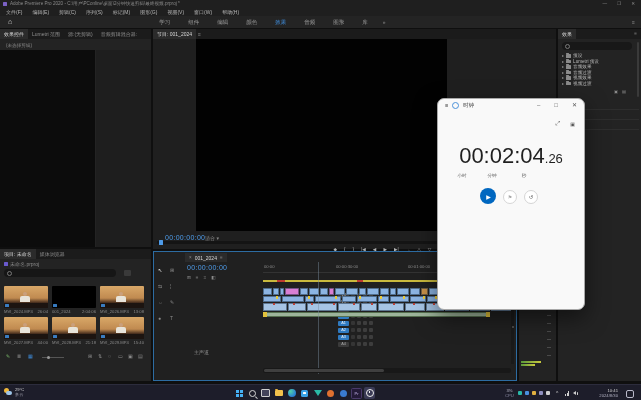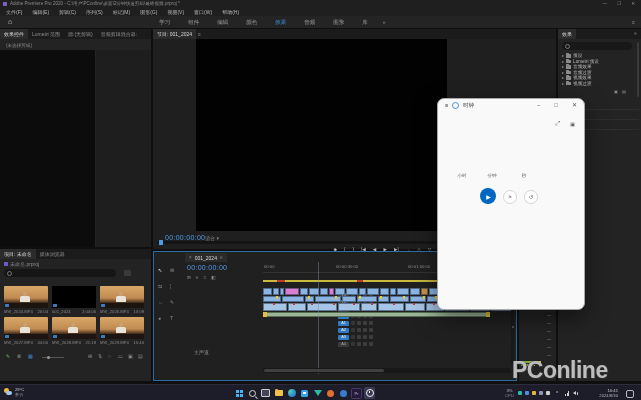--- a/index.html
+++ b/index.html
@@ -495,35 +495,37 @@
     <div class="abs" id="fx-footer" style="left:56px;top:60px;display:flex;gap:4px;">
         <div class="t4 dim">▣</div>
         <div class="t4 dim">▤</div>
       </div>
     <div class="abs" style="left:2px;top:80px;width:79px;height:1px;background:#2e2e2e;"></div>
     <div class="abs" style="left:2px;top:90px;width:79px;height:1px;background:#2e2e2e;"></div>
     <div class="abs" style="left:2px;top:100px;width:79px;height:1px;background:#2e2e2e;"></div>
     <div class="abs" style="left:79px;top:13px;width:2px;height:55px;background:#3a3a3a;border-radius:1px;"></div>
   </div>
 
-  <div class="abs" style="left:512px;top:357px;z-index:40;font-weight:bold;font-size:23px;color:#bdbdbd;letter-spacing:-0.5px;text-shadow:1px 1px 0 #333,-0.5px -0.5px 0 #333;">PConline</div>
 
   <div class="abs" style="left:437px;top:98px;width:146px;height:210px;background:#f9f9f9;border:0.5px solid #a8a8a8;border-radius:7px;box-shadow:0 8px 22px rgba(0,0,0,0.5);z-index:50;overflow:hidden;">
     <div style="position:absolute;left:0;top:0;width:100%;height:13px;display:flex;align-items:center;">
       <span class="t55" style="color:#444;padding:0 4px 0 7px;">≡</span>
       <div style="width:5px;height:5px;border:1px solid #4a90d8;border-radius:50%;margin-right:4px;"></div>
       <span class="t55" style="color:#333;">时钟</span>
       <div style="margin-left:auto;display:flex;">
         <span class="t6" style="color:#555;padding:0 7px;">–</span>
         <span class="t6" style="color:#555;padding:0 7px;">□</span>
         <span class="t6" style="color:#555;padding:0 7px 0 7px;">✕</span>
       </div>
     </div>
     <span class="t6" style="position:absolute;right:24px;top:21px;color:#555;">⤢</span>
     <span class="t5" style="position:absolute;right:9px;top:22px;color:#555;">▣</span>
+    <div style="position:absolute;left:0;top:44px;width:146px;text-align:center;color:#1f1f1f;white-space:nowrap;">
+      <span style="font-size:22px;">00:02:04</span><span style="font-size:13px;">.26</span>
+    </div>
     <div class="t45" style="position:absolute;left:14px;top:74px;width:20px;text-align:center;color:#616161;">小时</div>
     <div class="t45" style="position:absolute;left:44px;top:74px;width:20px;text-align:center;color:#616161;">分钟</div>
     <div class="t45" style="position:absolute;left:76px;top:74px;width:20px;text-align:center;color:#616161;">秒</div>
     <div style="position:absolute;left:42px;top:89px;width:16px;height:16px;border-radius:50%;background:#0067c0;display:flex;align-items:center;justify-content:center;">
       <span style="font-size:6px;color:#fff;margin-left:1px;">▶</span>
     </div>
     <div style="position:absolute;left:65px;top:91px;width:12px;height:12px;border-radius:50%;background:#ffffff;border:0.5px solid #d5d5d5;display:flex;align-items:center;justify-content:center;">
       <span style="font-size:5px;color:#a8a8a8;">⚑</span>
     </div>
     <div style="position:absolute;left:86px;top:91px;width:12px;height:12px;border-radius:50%;background:#ffffff;border:0.5px solid #d5d5d5;display:flex;align-items:center;justify-content:center;">

